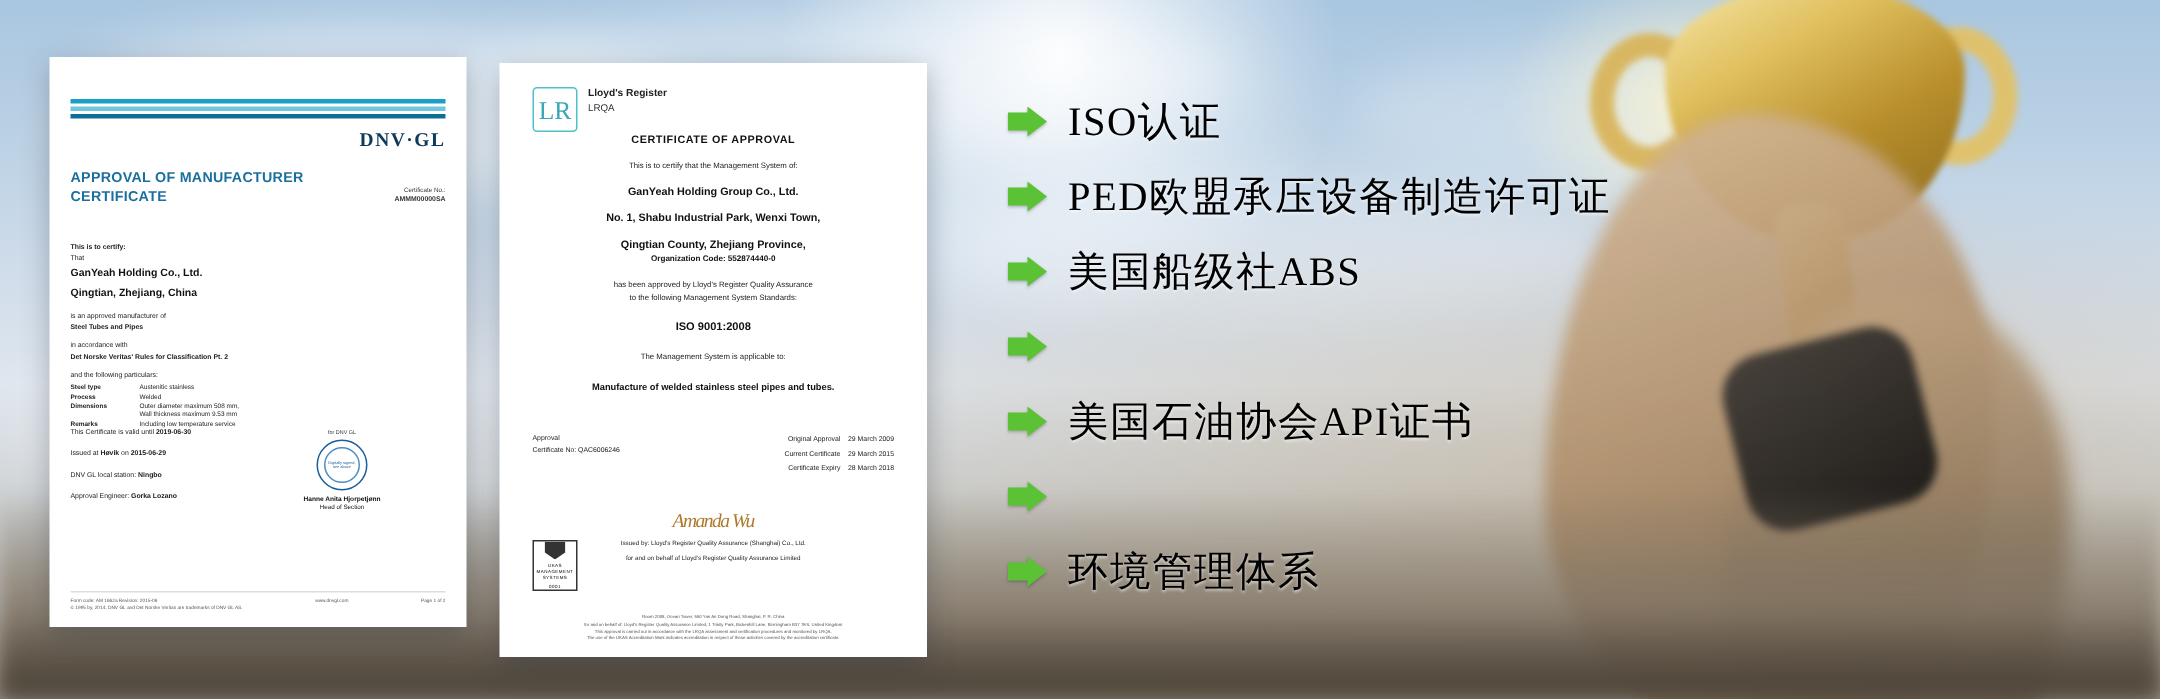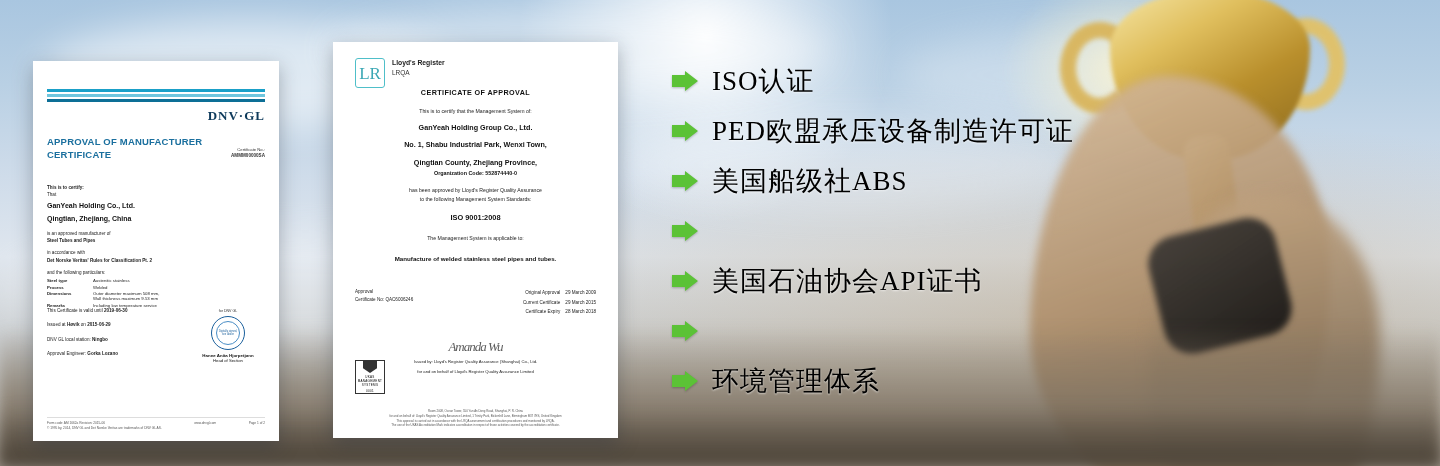--- a/index.html
+++ b/index.html
@@ -83,21 +83,21 @@
   .glow {
     position:absolute; right:180px; top:-30px; width:260px; height:200px;
     background:radial-gradient(ellipse at center, rgba(255,246,210,.85), rgba(255,246,210,0) 70%);
     filter:blur(6px);
   }
   
   .cert {
     position:absolute; background:#fff;
     box-shadow:0 6px 18px rgba(40,50,60,.35);
   }
-  .cert-left  { left:33px;  top:61px;  width:246px; height:380px; }
+  .cert-left  { left:33px;  top:38px;  width:278px; height:380px; }
   .cert-right { left:333px; top:42px;  width:285px; height:396px; }
 
   
   .dnv-inner { position:absolute; inset:0; padding:12px 14px; }
   .dnv-bars { margin-top:16px; }
   .dnv-bars div { height:3px; margin-bottom:2px; }
   .b1 { background:#1aa0c8; width:100%; }
   .b2 { background:#6fc6de; width:100%; }
   .b3 { background:#0d6f96; width:100%; }
   .dnv-logo {
@@ -152,21 +152,21 @@
   .lr-sub { text-align:center; font-size:5.2px; color:#222; margin-top:10px; line-height:1.7;}
   .lr-company { text-align:center; font-size:7.2px; font-weight:bold; color:#111; line-height:1.6; margin-top:6px;}
   .lr-org { text-align:center; font-size:5.4px; font-weight:bold; color:#111; margin-top:2px;}
   .lr-std { text-align:center; font-size:7.4px; font-weight:bold; color:#111; margin-top:9px;}
   .lr-scope { text-align:center; font-size:6.2px; font-weight:bold; color:#111; margin-top:12px;}
   .lr-approval { margin-top:26px; display:flex; justify-content:space-between; font-size:4.6px; color:#222; }
   .lr-appr-left { line-height:1.7; }
   .lr-appr-right { text-align:right; line-height:2.1; }
   .lr-sign { margin-top:22px; text-align:center; }
   .sign-scribble {
-    font-family:"Liberation Serif", serif; font-style:italic; font-size:13px; color:#404040;
+    font-family:"Liberation Serif", serif; font-style:italic; font-size:13px; color:#a16207;
     letter-spacing:-1px; opacity:.85;
   }
   .lr-issued { font-size:4.2px; color:#222; text-align:center; line-height:1.7; margin-top:3px;}
   .ukas {
     position:absolute; left:22px; bottom:44px; width:30px; height:34px;
     border:1px solid #333; display:flex; flex-direction:column; align-items:center; justify-content:center;
   }
   .ukas-mark { width:14px; height:12px; background:#333; clip-path:polygon(0 0,100% 0,100% 60%,50% 100%,0 60%); }
   .ukas-txt { font-size:3px; margin-top:2px; letter-spacing:.3px;}
   .lr-footer {

